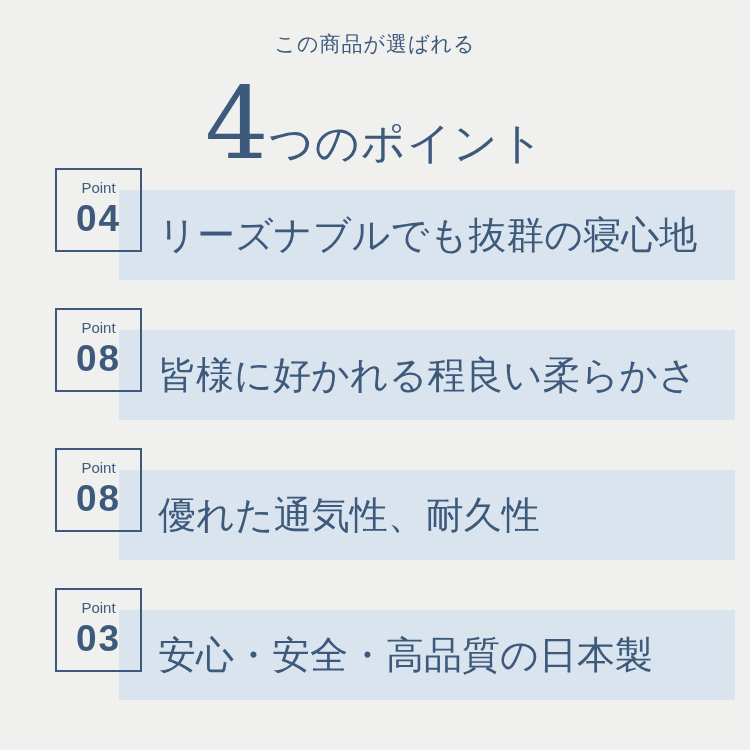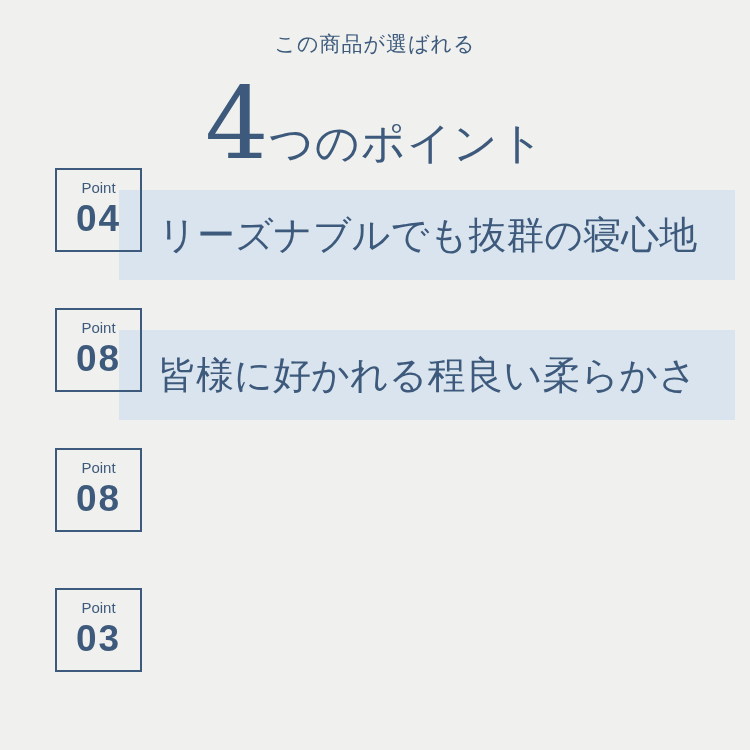--- a/index.html
+++ b/index.html
@@ -131,26 +131,32 @@
     <div class="band">
       <span class="band-text">皆様に好かれる程良い柔らかさ</span>
     </div>
     <div class="pt-box">
       <span class="pt-label">Point</span>
       <span class="pt-num">08</span>
     </div>
   </div>
 
   <div class="point-row r2">
+    <div class="band">
+      <span class="band-text">優れた通気性、耐久性</span>
+    </div>
     <div class="pt-box">
       <span class="pt-label">Point</span>
       <span class="pt-num">08</span>
     </div>
   </div>
 
   <div class="point-row r3">
+    <div class="band">
+      <span class="band-text">安心・安全・高品質の日本製</span>
+    </div>
     <div class="pt-box">
       <span class="pt-label">Point</span>
       <span class="pt-num">03</span>
     </div>
   </div>
 
 </div>
 
 </body></html>

